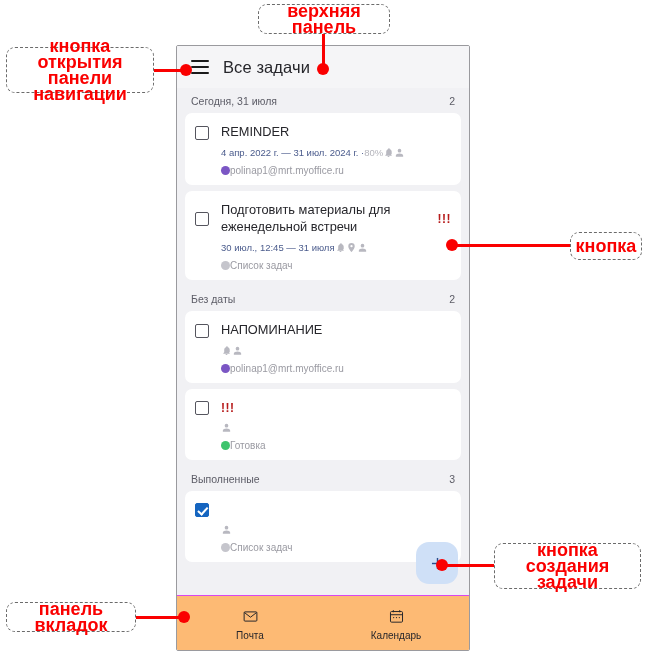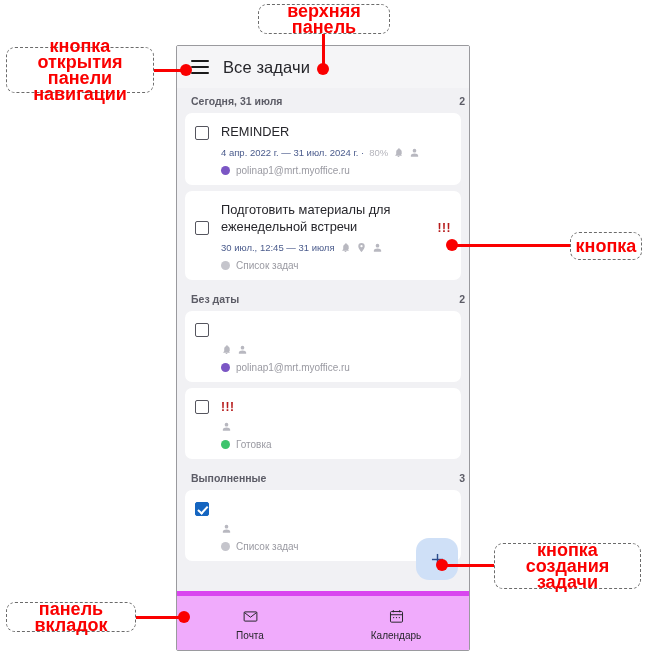--- a/index.html
+++ b/index.html
@@ -67,44 +67,43 @@
     flex: 1 1 auto;
     background: #f1f1f4;
     overflow: hidden;
     position: relative;
   }
 
   .section-header {
     display: flex;
     justify-content: space-between;
     align-items: center;
-    padding: 7px 4px 6px 14px;
+    padding: 7px 14px 6px 14px;
     background: #f1f1f4;
-    font-weight: bold;
   }
   .section-title {
     font-size: 10.5px;
     color: #5c5c66;
   }
   .section-count {
     font-size: 10.5px;
     color: #5c5c66;
   }
 
   .task-card {
     background: #ffffff;
     margin: 0 8px 6px 8px;
     border-radius: 7px;
     padding: 10px 10px 9px 10px;
     position: relative;
     box-sizing: border-box;
   }
   .task-top {
     display: flex;
-    align-items: flex-end;
+    align-items: center;
   }
   .checkbox {
     width: 14px;
     height: 14px;
     border: 1.6px solid #55555e;
     border-radius: 2px;
     flex: 0 0 auto;
     margin-top: 2px;
     margin-right: 12px;
     box-sizing: border-box;
@@ -144,21 +143,20 @@
     letter-spacing: .5px;
     flex: 0 0 auto;
     margin-top: 1px;
   }
 
   .meta-row {
     display: flex;
     align-items: center;
     margin-top: 6px;
     padding-left: 26px;
-    gap: 5px;
     min-height: 13px;
   }
   .meta-date {
     font-size: 9.5px;
     color: #4a5b8c;
     white-space: nowrap;
   }
   .meta-percent {
     font-size: 9.5px;
     color: #b4b4bb;
@@ -170,21 +168,20 @@
     flex: 0 0 auto;
     display: inline-block;
   }
   .meta-icon svg { display:block; width:100%; height:100%; fill:#b8b8c0; }
 
   .list-row {
     display: flex;
     align-items: center;
     margin-top: 6px;
     padding-left: 26px;
-    gap: 6px;
   }
   .dot {
     width: 9px;
     height: 9px;
     border-radius: 50%;
     flex: 0 0 auto;
   }
   .list-name {
     font-size: 10px;
     color: #9a9aa2;
@@ -203,24 +200,24 @@
     align-items: center;
     justify-content: center;
     cursor: pointer;
   }
   #fab svg { width: 19px; height: 19px; stroke: #2b4c8c; stroke-width: 1.8; }
 
   
   #tab-bar {
     flex: 0 0 auto;
     height: 54px;
-    background: #f0abfc;
-    display: flex;
-    align-items: center;
-    border-top: 5px solid #d946ef;
+    background: #fdba74;
+    display: flex;
+    align-items: center;
+    border-top: 1px solid #d946ef;
   }
   .tab {
     flex: 1 1 0;
     display: flex;
     flex-direction: column;
     align-items: center;
     justify-content: center;
     gap: 3px;
     cursor: pointer;
   }
@@ -349,20 +346,21 @@
     </div>
 
     <div class="section-header">
       <span class="section-title">Без даты</span>
       <span class="section-count">2</span>
     </div>
 
     <div class="task-card">
       <div class="task-top">
         <div class="checkbox"></div>
+        <div class="task-title">НАПОМИНАНИЕ</div>
         <div class="priority"></div>
       </div>
       <div class="meta-row">
         <span class="meta-icon">
             <svg viewBox="0 0 24 24">
               <path d="M12 22a2.2 2.2 0 0 0 2.2-2.2H9.8A2.2 2.2 0 0 0 12 22zm7-6v-5.5c0-3.2-1.8-5.7-4.7-6.4V3.4a1.3 1.3 0 0 0-2.6 0v.7C8.8 4.8 7 7.3 7 10.5V16l-2 2v1h14v-1l-2-2z"></path>
             </svg>
           </span>
         <span class="meta-icon">
             <svg viewBox="0 0 24 24">

